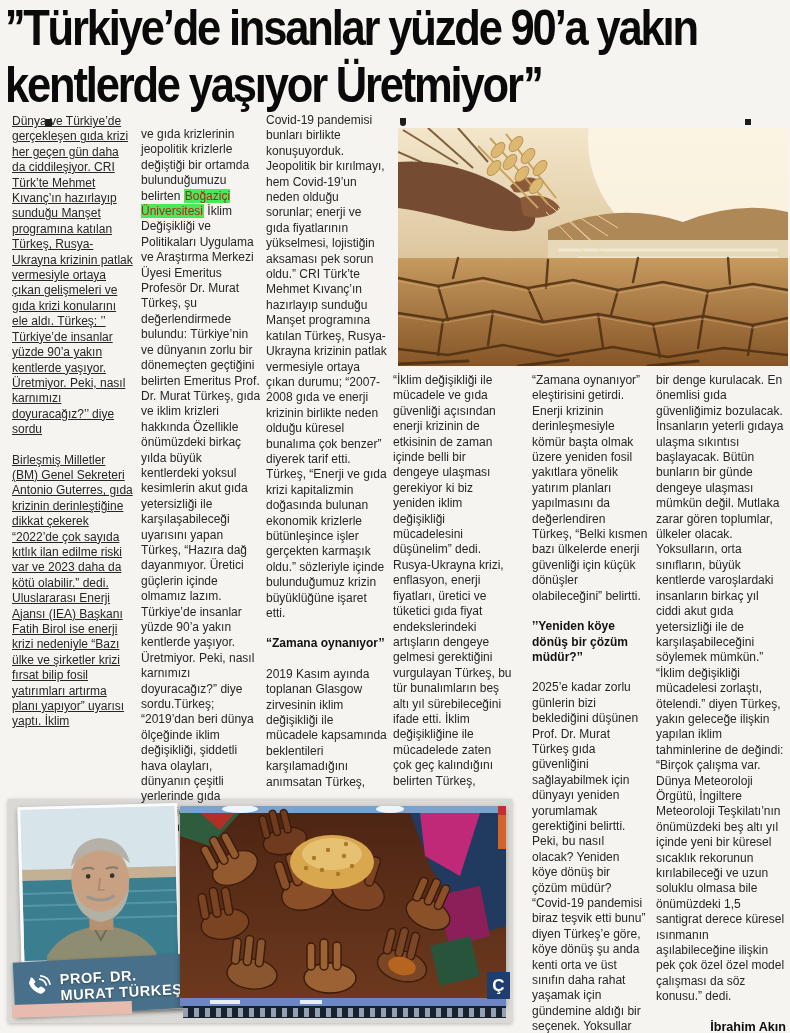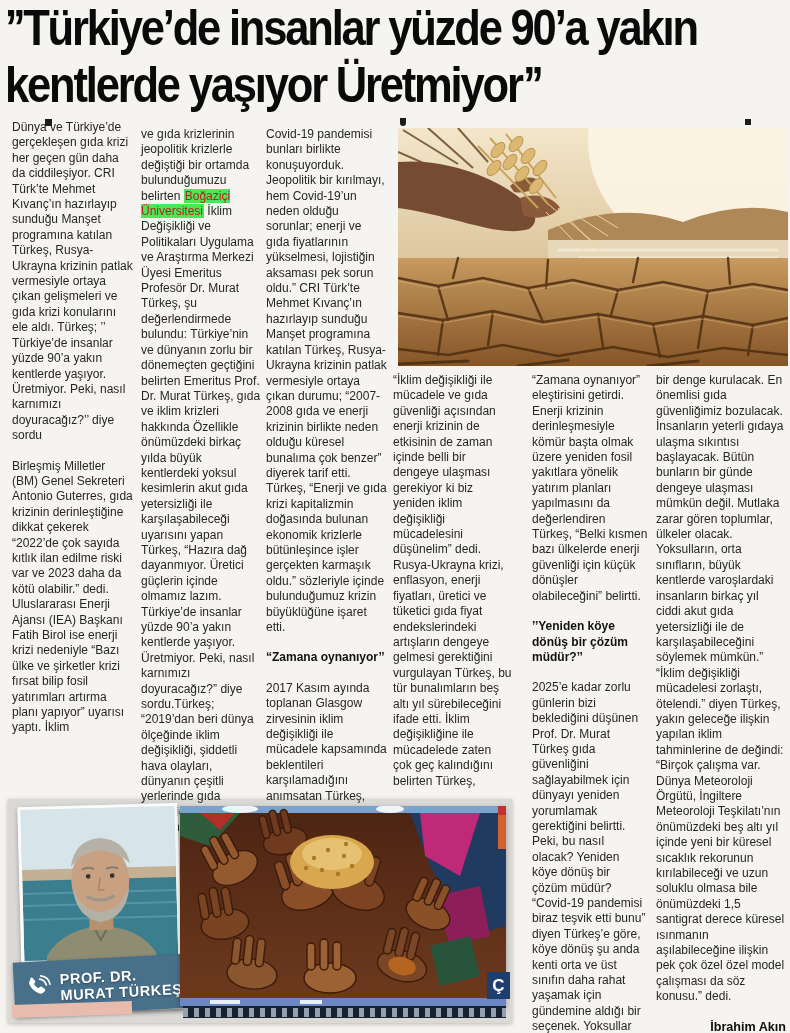--- a/index.html
+++ b/index.html
@@ -10,23 +10,23 @@
             transform:scaleX(.87);transform-origin:left top;
             font-weight:bold;font-size:50px;line-height:57px;letter-spacing:-2.5px;
             color:#0a0a0a;}
   
   .col{position:absolute;font-size:12px;line-height:15.4px;color:#262626;text-align:left;}
   .col p{margin:0 0 15px 0;}
   .col p:last-child{margin-bottom:0;}
   .subhead{font-weight:bold;text-align:left;margin:13px 0;color:#111;}
   .highlight{background:#49e85a;color:#b91c1c;padding:0 1px;}
   .byline{font-weight:bold;font-size:12.6px;text-align:right;color:#0e0e0e;margin-top:2px;}
-  #col1{left:12px;top:120px;width:122px;}
+  #col1{left:12px;top:114px;width:122px;text-decoration:underline;}
   #col2{left:141px;top:127px;width:120px;}
-  #col3{left:266px;top:127px;width:122px;}
+  #col3{left:266px;top:113px;width:122px;}
   #col4{left:393px;top:373px;width:120px;}
   #col5{left:532px;top:373px;width:116px;}
   #col6{left:656px;top:373px;width:130px;}
   
   .photo-top{position:absolute;left:398px;top:128px;width:390px;height:238px;overflow:hidden;
              background:#d8c49c;}
   .photo-top svg{display:block;}
   
   .montage-card{position:absolute;left:8px;top:799px;width:504px;height:224px;
                 background:#dbd9d5;box-shadow:0 1px 4px rgba(0,0,0,.25);}
@@ -134,21 +134,21 @@
     <p>Birleşmiş Milletler (BM) Genel Sekreteri Antonio Guterres, gıda krizinin derinleştiğine dikkat çekerek “2022’de çok sayıda kıtlık ilan edilme riski var ve 2023 daha da kötü olabilir.” dedi. Uluslararası Enerji Ajansı (IEA) Başkanı Fatih Birol ise enerji krizi nedeniyle “Bazı ülke ve şirketler krizi fırsat bilip fosil yatırımları artırma planı yapıyor” uyarısı yaptı. İklim</p>
   </div>
 
   <div class="col" id="col2">
     <p><span>ve gıda krizlerinin jeopolitik krizlerle değiştiği bir ortamda bulunduğumuzu belirten </span><span class="highlight">Boğaziçi Üniversitesi</span><span> İklim Değişikliği ve Politikaları Uygulama ve Araştırma Merkezi Üyesi Emeritus Profesör Dr. Murat Türkeş, şu değerlendirmede bulundu: Türkiye’nin ve dünyanın zorlu bir dönemeçten geçtiğini belirten Emeritus Prof. Dr. Murat Türkeş, gıda ve iklim krizleri hakkında Özellikle önümüzdeki birkaç yılda büyük kentlerdeki yoksul kesimlerin akut gıda yetersizliği ile karşılaşabileceği uyarısını yapan Türkeş, “Hazıra dağ dayanmıyor. Üretici güçlerin içinde olmamız lazım. Türkiye’de insanlar yüzde 90’a yakın kentlerde yaşıyor. Üretmiyor. Peki, nasıl karnımızı doyuracağız?” diye sordu.Türkeş; “2019’dan beri dünya ölçeğinde iklim değişikliği, şiddetli hava olayları, dünyanın çeşitli yerlerinde gıda güvenliğinin bozulması,</span></p>
   </div>
 
   <div class="col" id="col3">
     <p>Covid-19 pandemisi bunları birlikte konuşuyorduk. Jeopolitik bir kırılmayı, hem Covid-19’un neden olduğu sorunlar; enerji ve gıda fiyatlarının yükselmesi, lojistiğin aksaması pek sorun oldu.” CRI Türk’te Mehmet Kıvanç’ın hazırlayıp sunduğu Manşet programına katılan Türkeş, Rusya-Ukrayna krizinin patlak vermesiyle ortaya çıkan durumu; “2007-2008 gıda ve enerji krizinin birlikte neden olduğu küresel bunalıma çok benzer” diyerek tarif etti. Türkeş, “Enerji ve gıda krizi kapitalizmin doğasında bulunan ekonomik krizlerle bütünleşince işler gerçekten karmaşık oldu.” sözleriyle içinde bulunduğumuz krizin büyüklüğüne işaret etti.</p>
     <p class="subhead">“Zamana oynanıyor’’</p>
-    <p>2017 Kasım ayında toplanan Glasgow zirvesinin iklim değişikliği ile mücadele kapsamında beklentileri karşılamadığını anımsatan Türkeş,</p>
+    <p>2019 Kasım ayında toplanan Glasgow zirvesinin iklim değişikliği ile mücadele kapsamında beklentileri karşılamadığını anımsatan Türkeş,</p>
   </div>
 
   <div class="col" id="col4">
     <p>“İklim değişikliği ile mücadele ve gıda güvenliği açısından enerji krizinin de etkisinin de zaman içinde belli bir dengeye ulaşması gerekiyor ki biz yeniden iklim değişikliği mücadelesini düşünelim” dedi. Rusya-Ukrayna krizi, enflasyon, enerji fiyatları, üretici ve tüketici gıda fiyat endekslerindeki artışların dengeye gelmesi gerektiğini vurgulayan Türkeş, bu tür bunalımların beş altı yıl sürebileceğini ifade etti. İklim değişikliğine ile mücadelede zaten çok geç kalındığını belirten Türkeş,</p>
   </div>
 
   <div class="col" id="col5">
     <p>“Zamana oynanıyor” eleştirisini getirdi. Enerji krizinin derinleşmesiyle kömür başta olmak üzere yeniden fosil yakıtlara yönelik yatırım planları yapılmasını da değerlendiren Türkeş, “Belki kısmen bazı ülkelerde enerji güvenliği için küçük dönüşler olabileceğini” belirtti.</p>
     <p class="subhead">’’Yeniden köye dönüş bir çözüm müdür?’’</p>
     <p>2025’e kadar zorlu günlerin bizi beklediğini düşünen Prof. Dr. Murat Türkeş gıda güvenliğini sağlayabilmek için dünyayı yeniden yorumlamak gerektiğini belirtti. Peki, bu nasıl olacak? Yeniden köye dönüş bir çözüm müdür? “Covid-19 pandemisi biraz teşvik etti bunu” diyen Türkeş’e göre, köye dönüş şu anda kenti orta ve üst sınıfın daha rahat yaşamak için gündemine aldığı bir seçenek. Yoksullar için ise şu an böyle bir gündem yok. Türkeş, şu uyarıda bulunuyor: “Dünyanın her yerinde olduğu gibi bizde de yeni</p>

